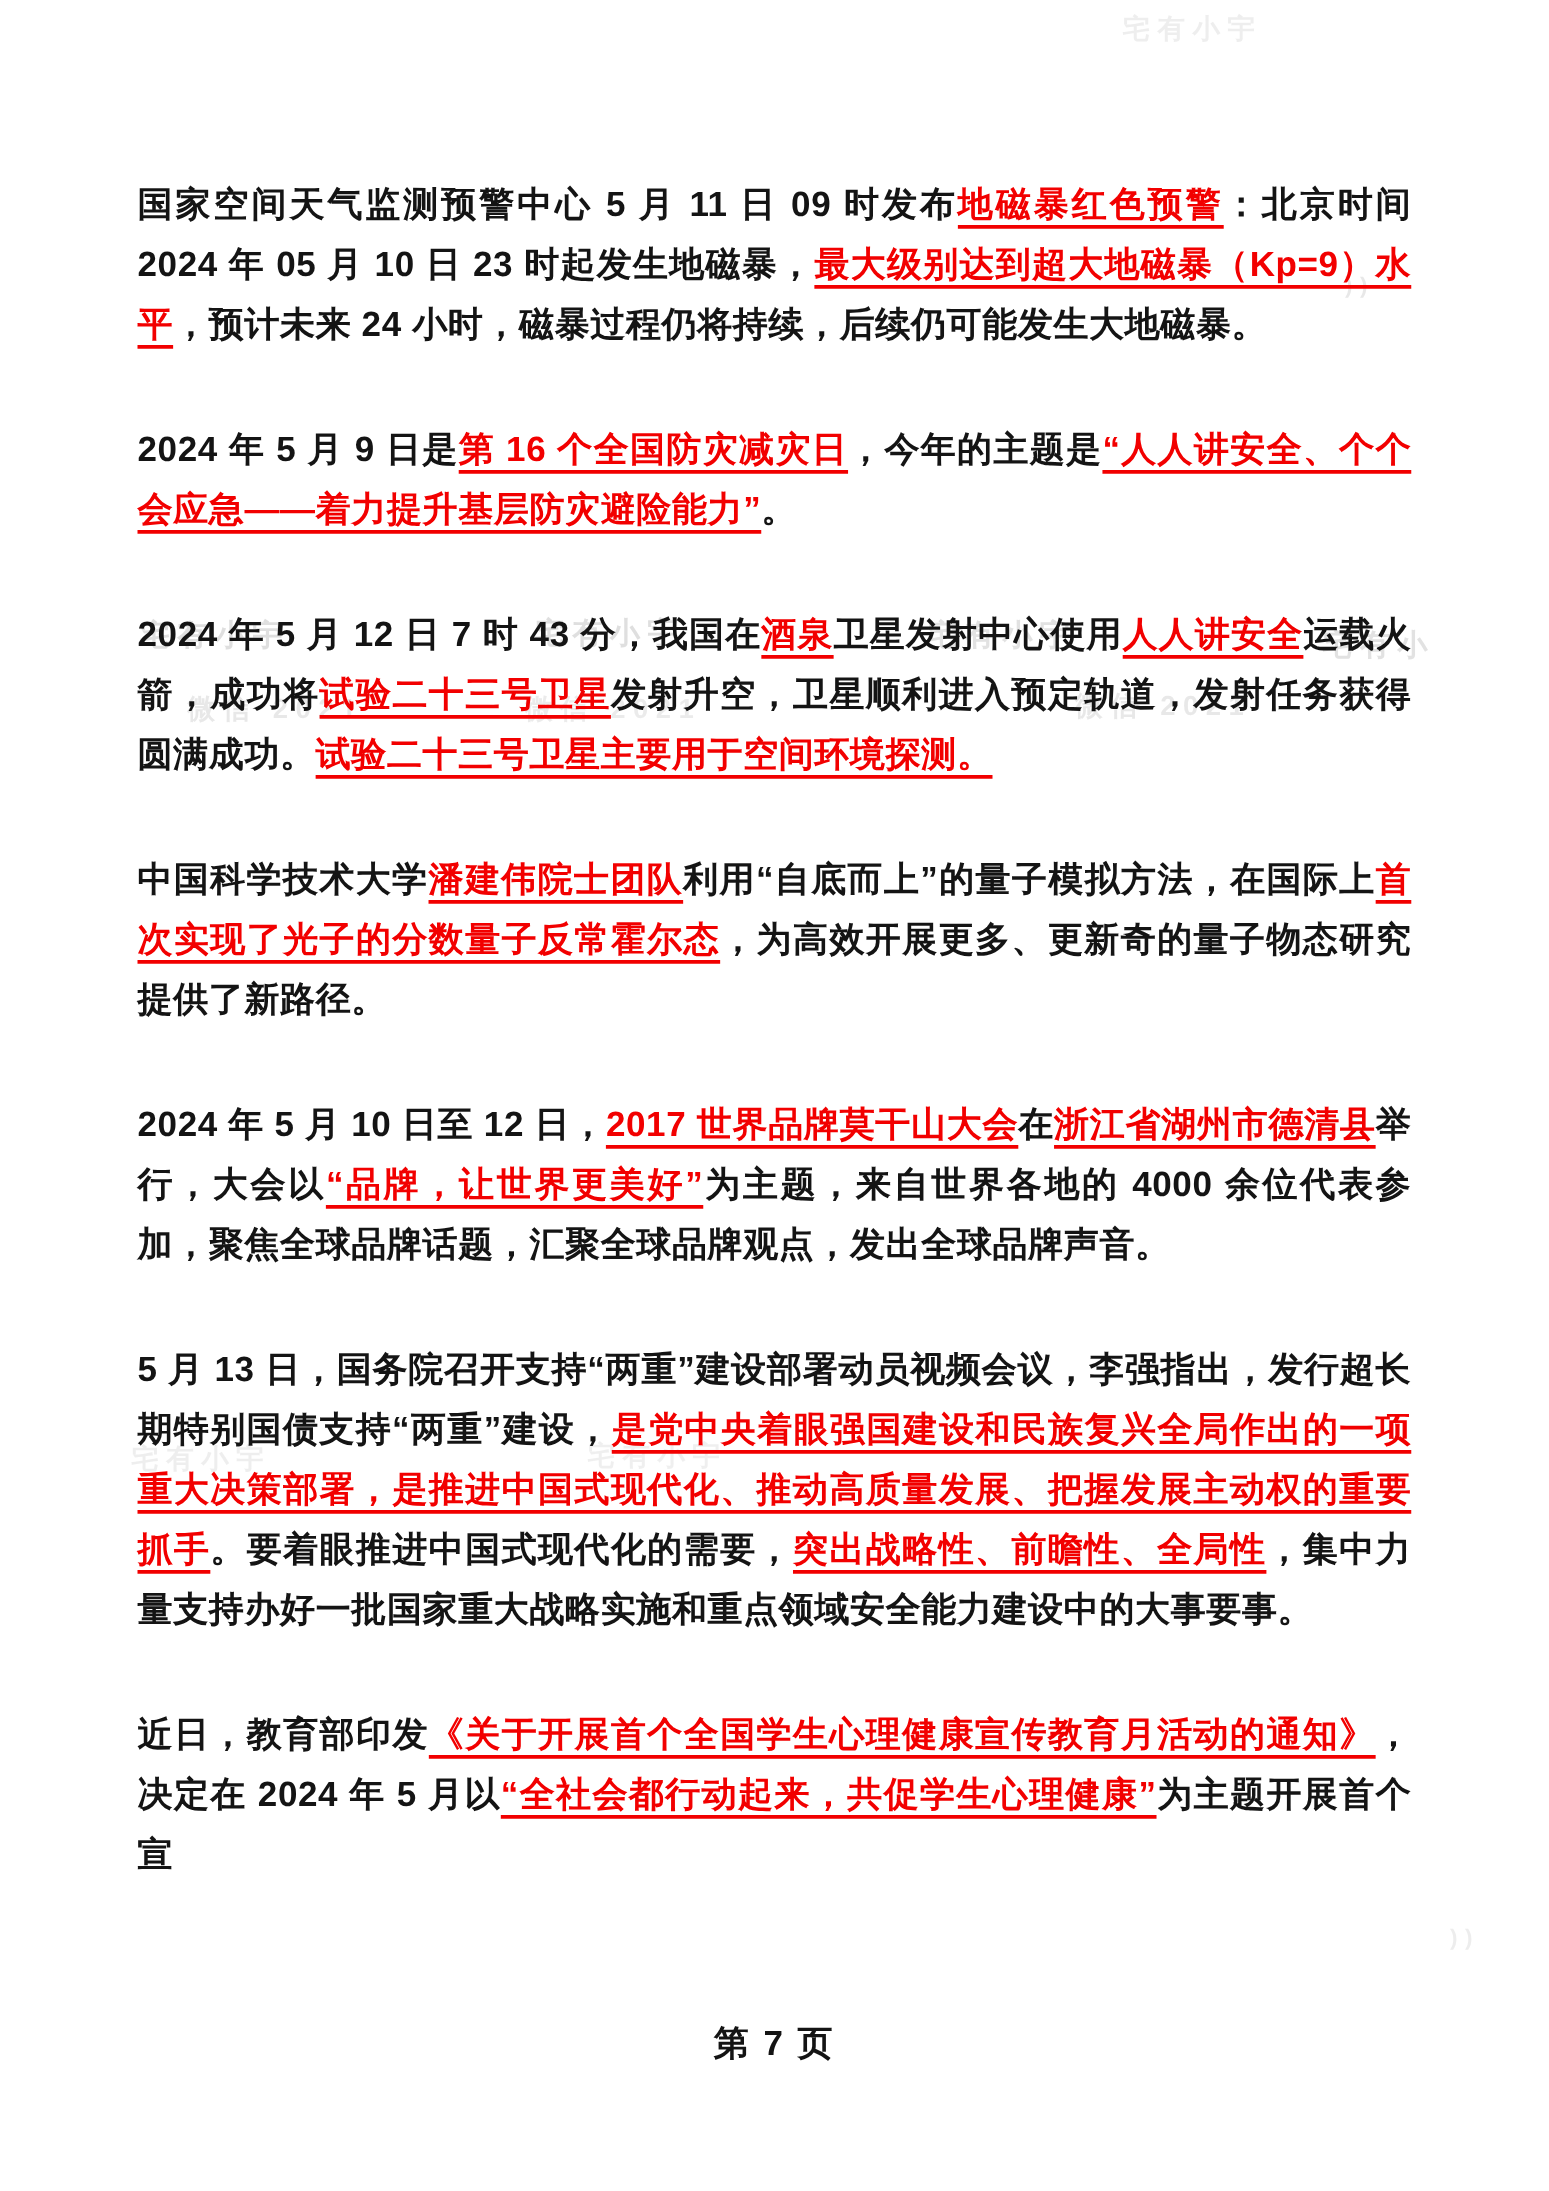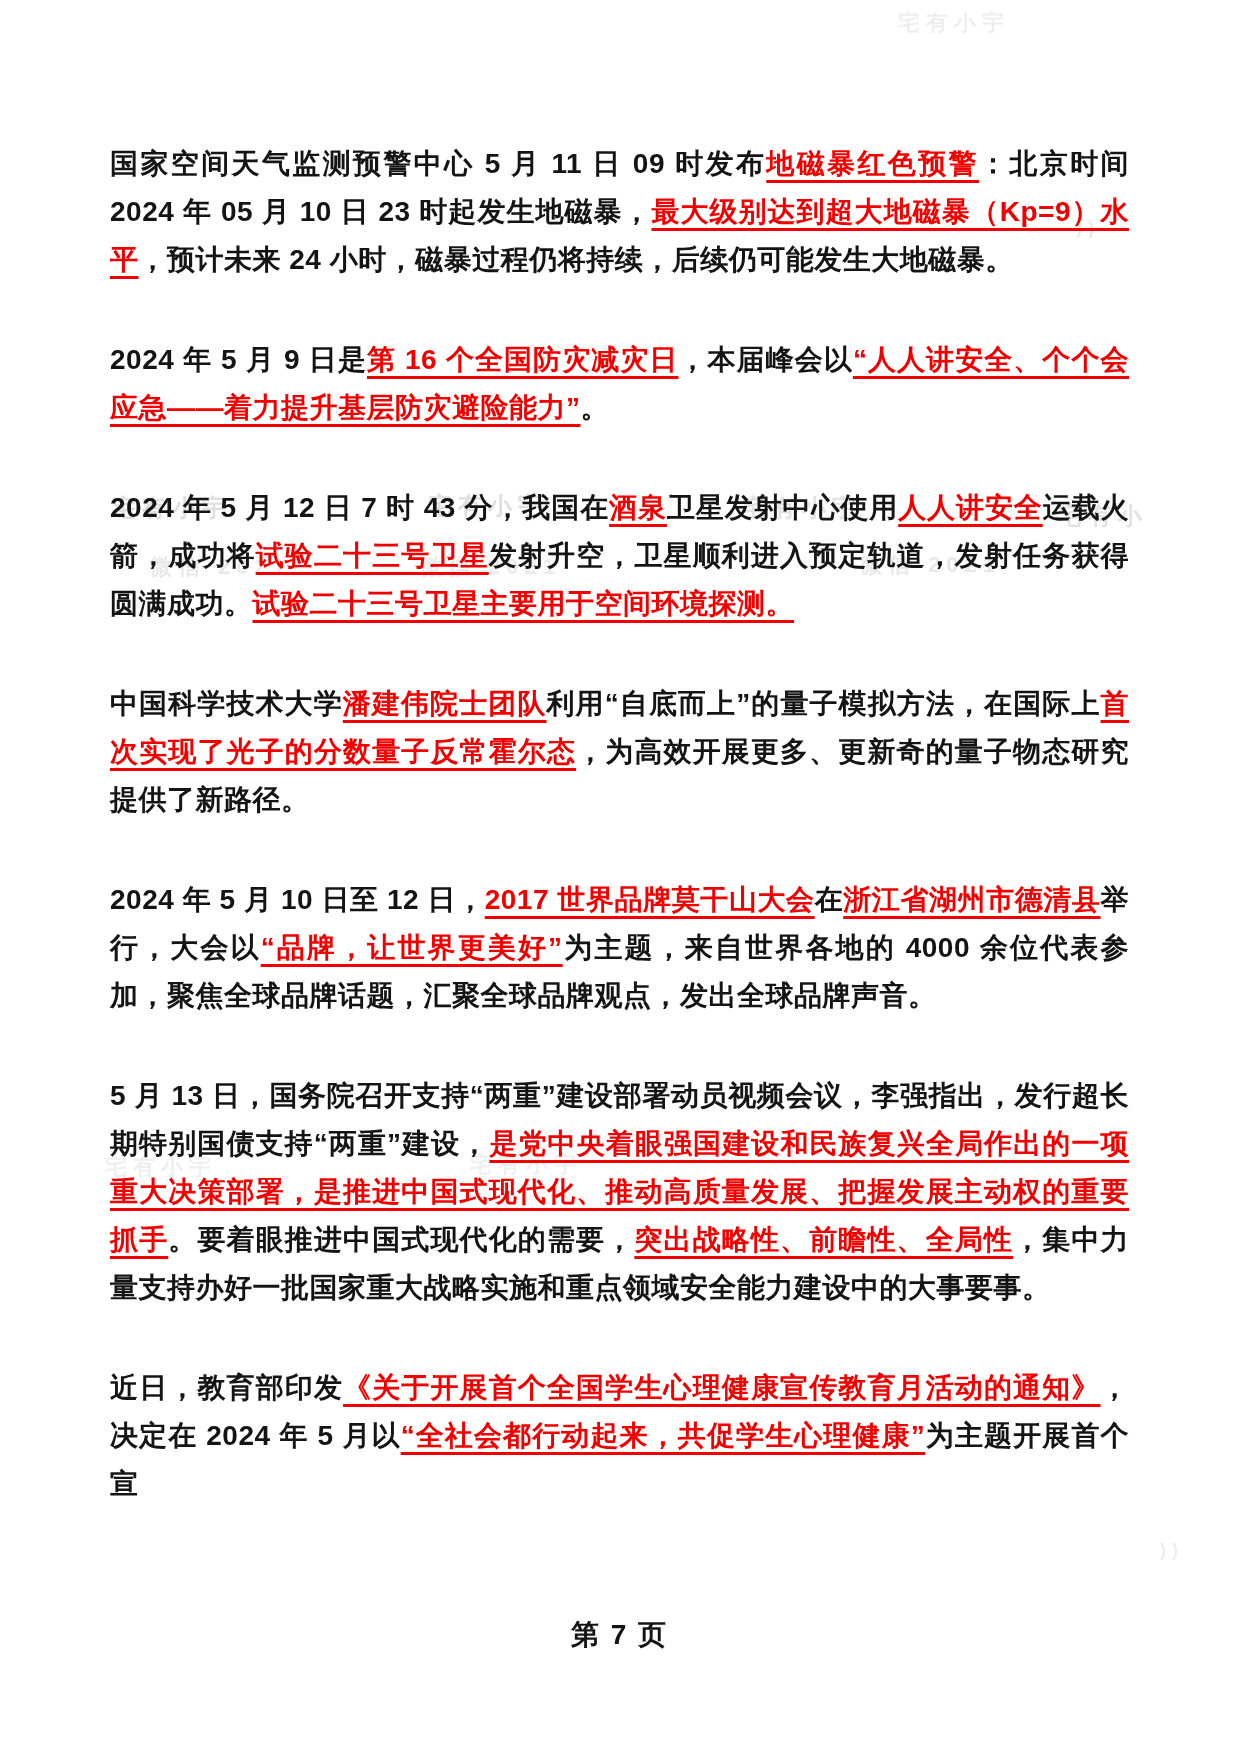--- a/index.html
+++ b/index.html
@@ -86,21 +86,21 @@
       <span class="wm" style="left: 420px; top: 552px; font-size: 22px; opacity: 0.26;">微信 2021</span>
       <span class="wm" style="left: 860px; top: 550px; font-size: 22px; opacity: 0.3;">微信 2021</span>
       <span class="wm" style="left: 105px; top: 1152px; font-size: 22px; opacity: 0.22;">宅有小宇</span>
       <span class="wm" style="left: 470px; top: 1150px; font-size: 22px; opacity: 0.2;">宅有小宇</span>
       <span class="wm" style="left: 1160px; top: 1540px; font-size: 18px; opacity: 0.24;">))</span>
     </div>
 
   <div class="content">
     <div>
         <p class="para"><span class="run">国家空间天气监测预警中心 5 月 11 日 09 时发布</span><span class="run red">地磁暴红色预警</span><span class="run">：北京时间 2024 年 05 月 10 日 23 时起发生地磁暴，</span><span class="run red">最大级别达到超大地磁暴（Kp=9）水平</span><span class="run">，预计未来 24 小时，磁暴过程仍将持续，后续仍可能发生大地磁暴。</span></p>
-        <p class="para"><span class="run">2024 年 5 月 9 日是</span><span class="run red">第 16 个全国防灾减灾日</span><span class="run">，本届峰会以</span><span class="run red">“人人讲安全、个个会应急——着力提升基层防灾避险能力”</span><span class="run">。</span></p>
+        <p class="para"><span class="run">2024 年 5 月 9 日是</span><span class="run red">第 16 个全国防灾减灾日</span><span class="run">，今年的主题是</span><span class="run red">“人人讲安全、个个会应急——着力提升基层防灾避险能力”</span><span class="run">。</span></p>
         <p class="para"><span class="run">2024 年 5 月 12 日 7 时 43 分，我国在</span><span class="run red">酒泉</span><span class="run">卫星发射中心使用</span><span class="run red">人人讲安全</span><span class="run">运载火箭，成功将</span><span class="run red">试验二十三号卫星</span><span class="run">发射升空，卫星顺利进入预定轨道，发射任务获得圆满成功。</span><span class="run red">试验二十三号卫星主要用于空间环境探测。</span></p>
         <p class="para"><span class="run">中国科学技术大学</span><span class="run red">潘建伟院士团队</span><span class="run">利用“自底而上”的量子模拟方法，在国际上</span><span class="run red">首次实现了光子的分数量子反常霍尔态</span><span class="run">，为高效开展更多、更新奇的量子物态研究提供了新路径。</span></p>
         <p class="para"><span class="run">2024 年 5 月 10 日至 12 日，</span><span class="run red">2017 世界品牌莫干山大会</span><span class="run">在</span><span class="run red">浙江省湖州市德清县</span><span class="run">举行，大会以</span><span class="run red">“品牌，让世界更美好”</span><span class="run">为主题，来自世界各地的 4000 余位代表参加，聚焦全球品牌话题，汇聚全球品牌观点，发出全球品牌声音。</span></p>
         <p class="para"><span class="run">5 月 13 日，国务院召开支持“两重”建设部署动员视频会议，李强指出，发行超长期特别国债支持“两重”建设，</span><span class="run red">是党中央着眼强国建设和民族复兴全局作出的一项重大决策部署，是推进中国式现代化、推动高质量发展、把握发展主动权的重要抓手</span><span class="run">。要着眼推进中国式现代化的需要，</span><span class="run red">突出战略性、前瞻性、全局性</span><span class="run">，集中力量支持办好一批国家重大战略实施和重点领域安全能力建设中的大事要事。</span></p>
         <p class="para"><span class="run">近日，教育部印发</span><span class="run red">《关于开展首个全国学生心理健康宣传教育月活动的通知》</span><span class="run">，决定在 2024 年 5 月以</span><span class="run red">“全社会都行动起来，共促学生心理健康”</span><span class="run">为主题开展首个宣</span></p>
       </div>
   </div>
 
   <div class="footer">第 7 页</div>
 

